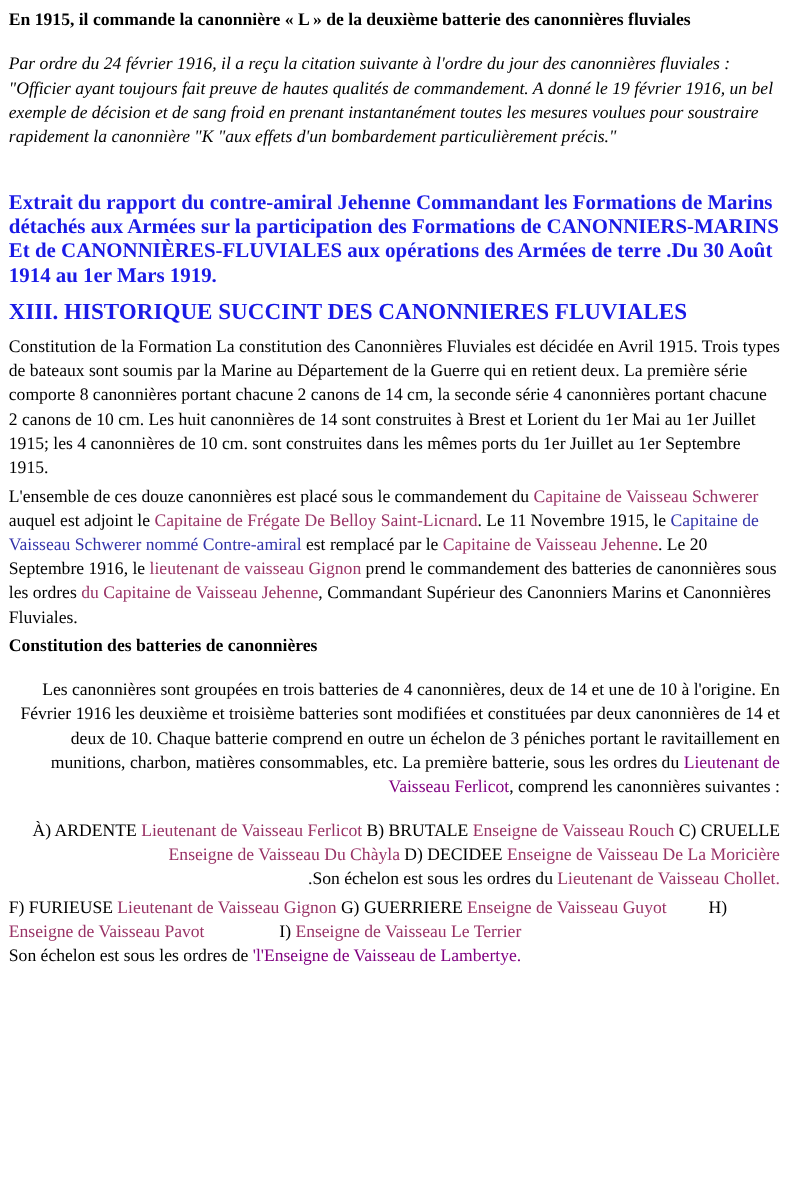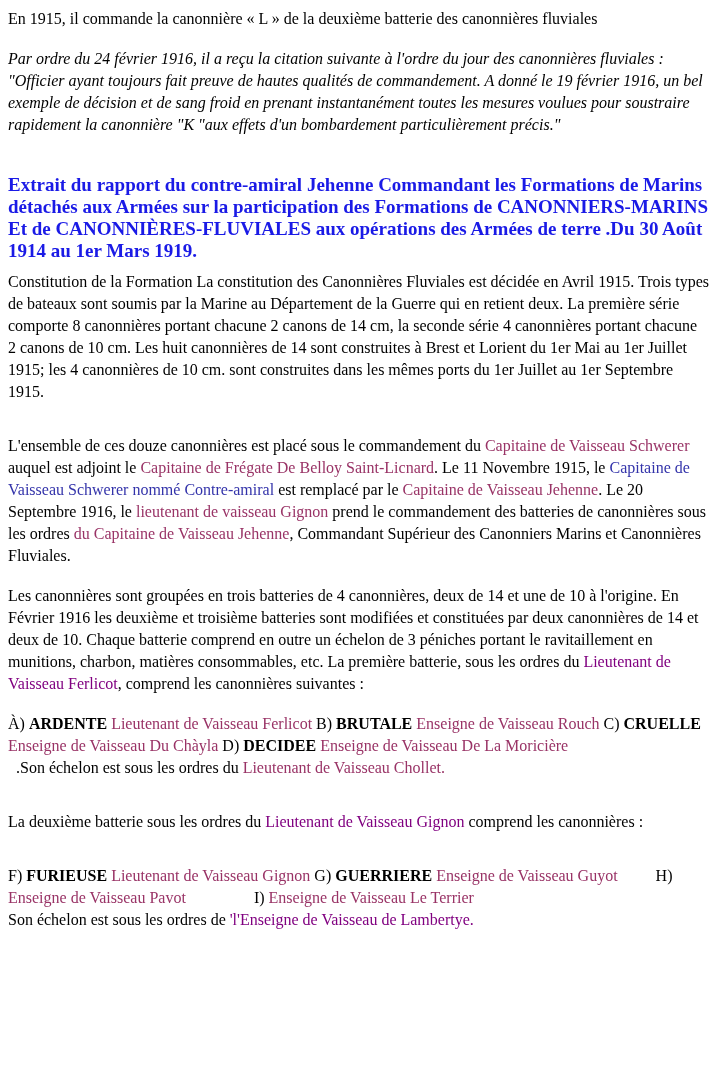--- a/index.html
+++ b/index.html
@@ -5,60 +5,61 @@
   html, body { margin: 0; padding: 0; background: #ffffff; }
   body {
     width: 717px; height: 1080px; overflow: hidden;
     font-family: "Liberation Serif", "DejaVu Serif", serif;
     color: #000000;
     font-size: 16px;
     line-height: 22px;
   }
   .page { padding: 4px 8px 0 8px; width: 701px; }
   p { margin: 0; }
-  .h-bold { font-weight: normal; font-size: 16px; line-height: 22px; margin-top: 4px; }
+  .h-bold { font-weight: bold; font-size: 16px; line-height: 22px; margin-top: 4px; }
   .para { margin-top: 18px; font-style: italic; }
   .blue-head {
     color: #1a1ae6; font-weight: bold; font-size: 19px; line-height: 22px;
     margin-top: 38px;
   }
   .section-title {
     color: #1a1ae6; font-weight: bold; font-size: 21px; line-height: 26px;
     margin-top: 8px;
   }
   .after-title { margin-top: 9px; }
-  .mt18 { margin-top: 18px; }
-  .mt20 { margin-top: 32px; }
+  .mt18 { margin-top: 18px; text-align: right; }
+  .mt20 { margin-top: 4px; }
   a { text-decoration: none; cursor: pointer; }
   .lk-maroon { color: #993366; }
   .lk-purple { color: #800080; }
   .lk-blue { color: #3333aa; }
   .gap1 { display: inline-block; width: 38px; }
   .gap2 { display: inline-block; width: 68px; }
-  b { font-weight: bold; }
+  b { font-weight: normal; }
 </style>
 </head>
 <body>
 
 <div class="page">
 
   <p class="h-bold">En 1915, il commande la canonnière « L » de la deuxième batterie des canonnières fluviales</p>
 
   <p class="para">Par ordre du 24 février 1916, il a reçu la citation suivante à l'ordre du jour des canonnières fluviales : "Officier ayant toujours fait preuve de hautes qualités de commandement. A donné le 19 février 1916, un bel exemple de décision et de sang froid en prenant instantanément toutes les mesures voulues pour soustraire rapidement la canonnière "K "aux effets d'un bombardement particulièrement précis."</p>
 
   <p class="blue-head">Extrait du rapport  du contre-amiral Jehenne Commandant les Formations de Marins détachés aux Armées sur la participation des Formations de CANONNIERS-MARINS Et de CANONNIÈRES-FLUVIALES aux opérations des Armées de terre .Du 30 Août 1914 au 1er Mars 1919.</p>
 
+  <p class="section-title">XIII.  HISTORIQUE SUCCINT DES CANONNIERES FLUVIALES</p>
 
   <p class="after-title">Constitution de la Formation La constitution des Canonnières Fluviales est décidée en Avril 1915. Trois types de bateaux sont soumis par la Marine au Département de la Guerre qui en retient deux. La première série comporte 8 canonnières portant chacune 2 canons de 14 cm, la seconde série 4 canonnières portant chacune 2 canons de 10 cm. Les huit canonnières de 14 sont construites à Brest et Lorient du 1er Mai au 1er Juillet 1915; les 4 canonnières de 10 cm. sont construites dans les mêmes ports du 1er Juillet au 1er Septembre 1915.</p>
 
   <p class="mt20"><span>L'ensemble de ces douze canonnières est placé sous le commandement du </span><a class="lk-maroon">Capitaine de Vaisseau Schwerer</a><span> auquel est adjoint le </span><a class="lk-maroon">Capitaine de Frégate De Belloy Saint-Licnard</a><span>. Le 11 Novembre 1915, le </span><a class="lk-blue">Capitaine de Vaisseau Schwerer nommé Contre-amiral</a><span> est remplacé par le </span><a class="lk-maroon">Capitaine de Vaisseau Jehenne</a><span>. Le 20 Septembre 1916, le </span><a class="lk-maroon">lieutenant de vaisseau Gignon</a><span> prend le commandement des batteries de canonnières sous les ordres </span><a class="lk-maroon">du Capitaine de Vaisseau Jehenne</a><span>, Commandant Supérieur des Canonniers Marins et Canonnières Fluviales.</span></p>
 
+  <p class="mt20" style="font-weight:bold;">Constitution des batteries de canonnières</p>
 
   <p class="mt18"><span>Les canonnières sont groupées en trois batteries de 4 canonnières, deux de 14 et une de 10 à l'origine. En Février 1916 les deuxième et troisième batteries sont modifiées et constituées par deux canonnières de 14 et deux de 10. Chaque batterie comprend en outre un échelon de 3 péniches portant le ravitaillement en munitions, charbon, matières consommables, etc. La première batterie, sous les ordres du </span><a class="lk-purple">Lieutenant de Vaisseau Ferlicot</a><span>, comprend les canonnières suivantes :</span></p>
 
   <p class="mt18"><span>À) </span><b>ARDENTE</b><a class="lk-maroon"> Lieutenant de Vaisseau Ferlicot</a><span> B) </span><b>BRUTALE</b><a class="lk-maroon"> Enseigne de Vaisseau Rouch</a><span> C) </span><b>CRUELLE</b><a class="lk-maroon"> Enseigne de Vaisseau Du Chàyla</a><span> D) </span><b>DECIDEE</b><a class="lk-maroon"> Enseigne de Vaisseau De La Moricière</a><span style="white-space:pre;">  .Son échelon est sous les ordres du </span><a class="lk-maroon">Lieutenant de Vaisseau Chollet.</a></p>
 
-  <p class="mt20"><span>La deuxième batterie sous les ordres du </span><a class="lk-purple">Lieutenant de Vaisseau Gignon</a><span> comprend les canonnières :</span></p>
 
   <p class="mt20"><span>F) </span><b>FURIEUSE</b><a class="lk-maroon"> Lieutenant de Vaisseau Gignon</a><span> G) </span><b>GUERRIERE</b><a class="lk-maroon"> Enseigne de Vaisseau Guyot</a><span class="gap1"></span><span>H) </span><a class="lk-maroon">Enseigne de Vaisseau Pavot</a><span class="gap2"></span><span>I) </span><a class="lk-maroon">Enseigne de Vaisseau Le Terrier</a><br><span>Son échelon est sous les ordres de </span><a class="lk-purple">'l'Enseigne de Vaisseau de Lambertye.</a></p>
 
 
 </div>
 
 </body></html>

